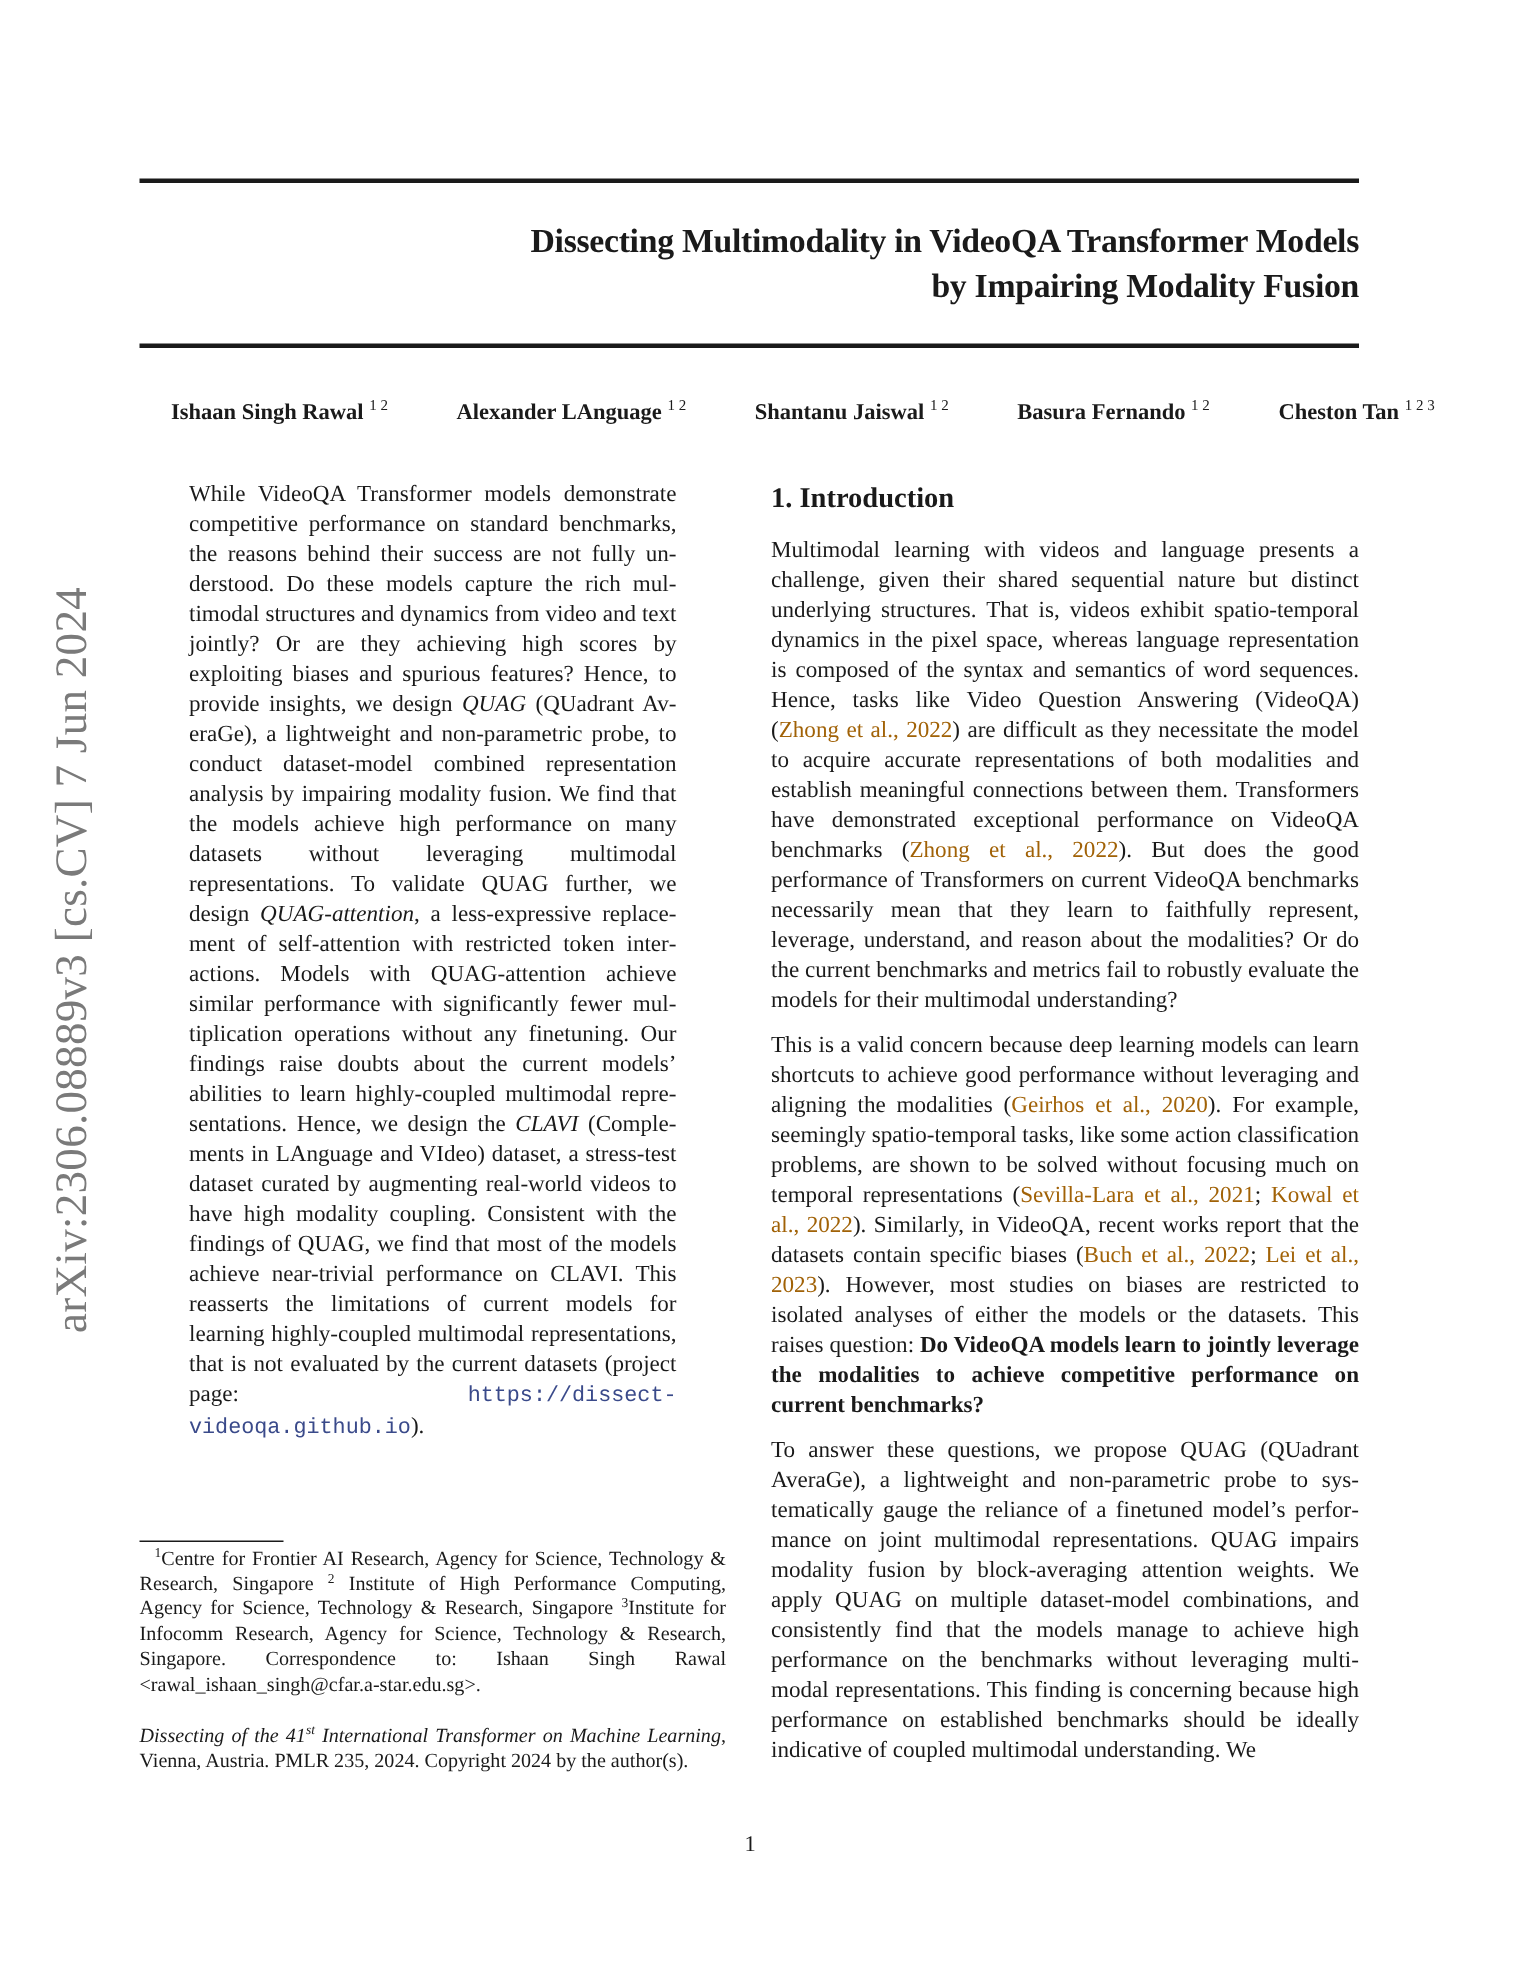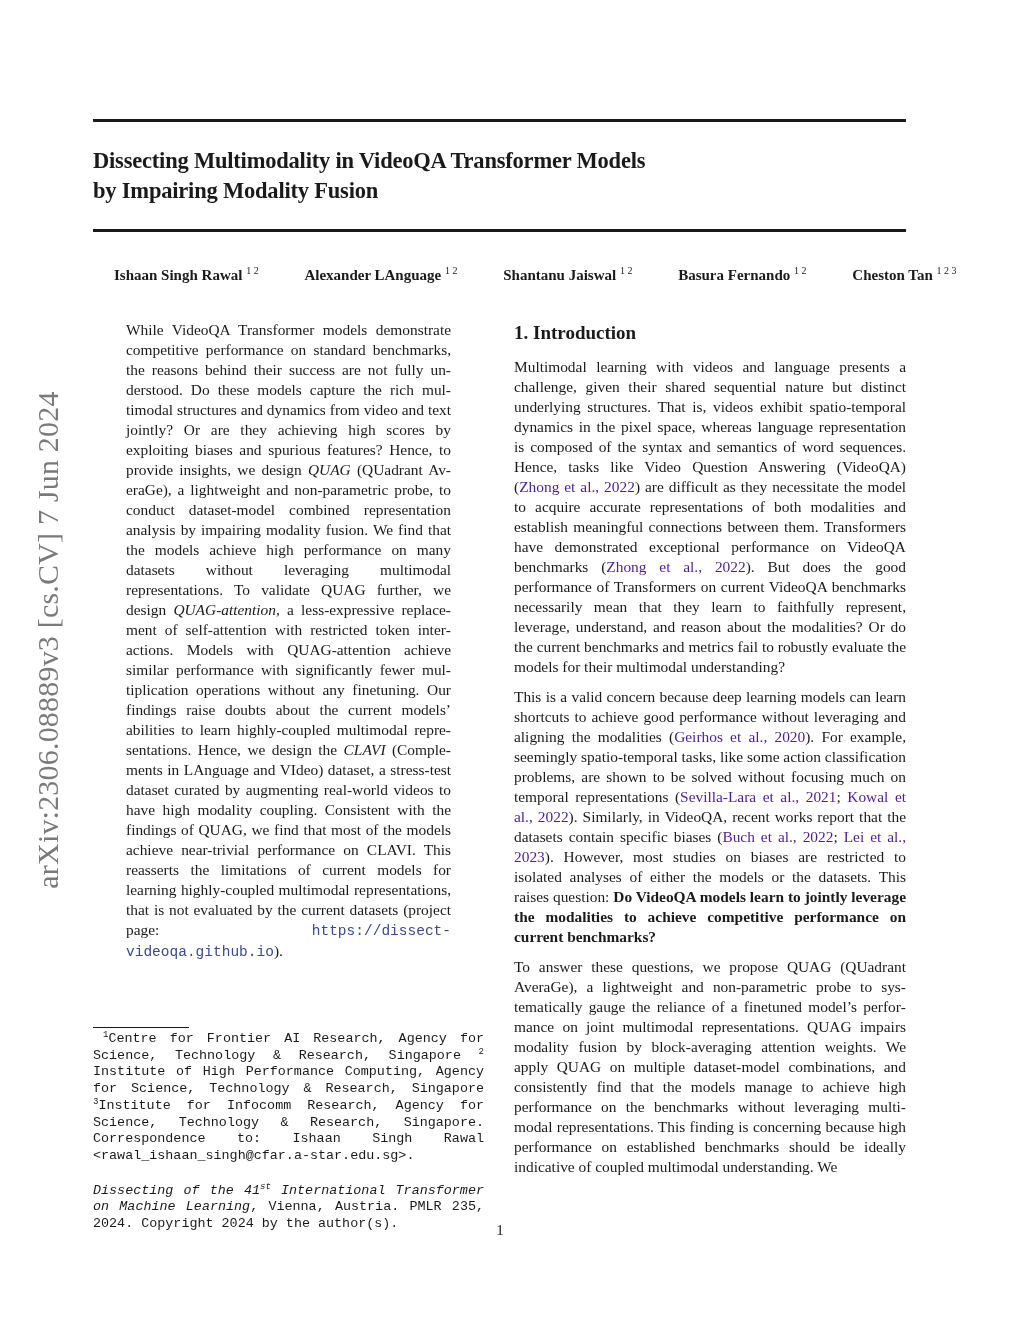--- a/index.html
+++ b/index.html
@@ -1,42 +1,42 @@
 <!DOCTYPE html>
 <html><head>
 <meta charset="utf-8">
 <style>
   html, body { margin: 0; padding: 0; background: #ffffff; }
   body { width: 1024px; height: 1325px; position: relative; overflow: hidden;
          font-family: "Liberation Serif", "DejaVu Serif", serif; color: #1a1a1a; }
   .rule { position: absolute; left: 93px; width: 813px; height: 3px; background: #1a1a1a; }
   #rule-top { top: 119px; }
   #rule-bottom { top: 229px; }
-  .title { position: absolute; left: 93px; width: 813px; top: 146px; text-align: left;
+  .title { position: absolute; left: 93px; width: 813px; top: 146px; text-align: right;
            font-weight: bold; font-size: 22.5px; line-height: 30px; letter-spacing: -0.2px; }
   .authors { position: absolute; left: 93px; width: 813px; top: 265px; text-align: center;
              font-weight: bold; font-size: 15px; line-height: 20px; white-space: nowrap; }
   .authors .author { margin: 0 21px; }
   .authors sup { font-weight: normal; font-size: 10px; vertical-align: 6px; line-height: 0; }
   .arxiv { position: absolute; left: 48px; top: 640px; transform: translate(-50%, -50%) rotate(-90deg);
            font-size: 30px; color: #7a7a7a; white-space: nowrap; letter-spacing: 0.2px; }
   .col { position: absolute; font-size: 15.4px; line-height: 20px; text-align: justify; }
   .col-left { left: 126px; width: 325px; top: 320px; }
   .col-right { left: 514px; width: 392px; top: 320px; }
   .heading { font-weight: bold; font-size: 19px; line-height: 26px; margin: 0 0 11px 0; }
   .col-left .heading { text-align: center; }
   p { margin: 0 0 10px 0; hyphens: manual; }
-  .cite { color: #4c1d95; }
+  .cite { color: #a16207; }
   .mono { font-family: "Liberation Mono", "DejaVu Sans Mono", monospace; color: #3a4a8a; font-size: 14.5px; }
   em { font-style: italic; }
   b { font-weight: bold; }
   .footnote-rule { position: absolute; left: 93px; top: 1027px; width: 96px; height: 1px; background: #1a1a1a; }
   .footnotes { position: absolute; left: 93px; width: 391px; top: 1031px; font-size: 13.4px;
                line-height: 16.7px; text-align: justify; }
-  .footnotes p { margin: 0 0 10px 0; text-indent: 10px; font-family: Liberation Mono, monospace; }
+  .footnotes p { margin: 0 0 10px 0; text-indent: 10px; }
   .footnotes p.proc { text-indent: 0; margin-top: 18px; }
   .footnotes sup { font-size: 9px; vertical-align: 5px; line-height: 0; }
   .pagenum { position: absolute; left: 0; width: 1000px; top: 1222px; text-align: center; font-size: 15px; }
 </style>
 </head>
 <body>
 
 <div class="arxiv">arXiv:2306.08889v3  [cs.CV]  7 Jun 2024</div>
 
 <div class="rule" id="rule-top"></div>

